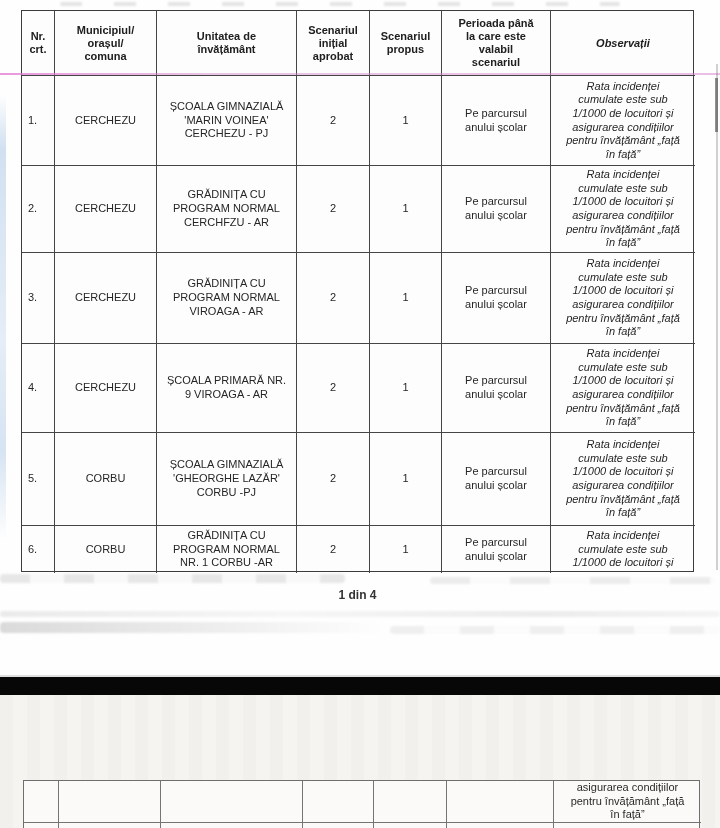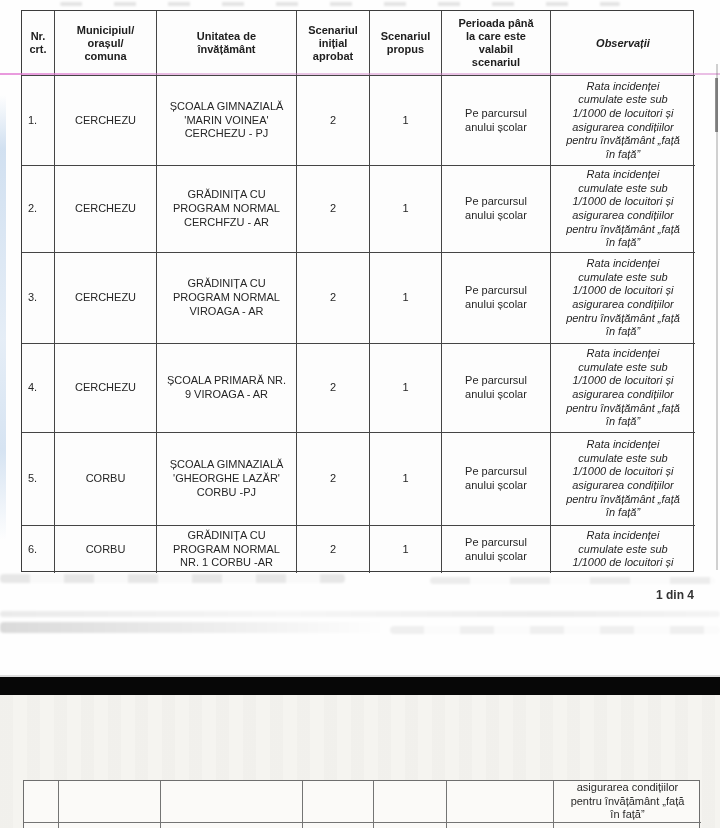--- a/index.html
+++ b/index.html
@@ -39,21 +39,21 @@
     padding: 1px 2px;
   }
   .tbl > div:nth-child(7n) { border-right: none; font-style: italic; }
   .tbl > div:nth-child(n+43) { border-bottom: none; }
   .tbl > .th { font-weight: bold; line-height: 13px; color: #202020; }
   .tbl > .c-nr { justify-content: flex-start; text-align: left; padding-left: 6px; }
   .tbl > .c-obs { line-height: 13.6px; padding: 1px 1px; }
 
   .page-num {
     position: absolute; left: 21px; top: 588px; width: 673px;
-    text-align: right; font-size: 12px; font-weight: bold; color: #333;
+    text-align: center; font-size: 12px; font-weight: bold; color: #333;
   }
 
   
   .pink-line {
     position: absolute; left: 0; top: 73px; width: 720px; height: 2px;
     background: linear-gradient(90deg, rgba(226,118,210,0.75), rgba(208,130,198,0.45) 30%, rgba(214,128,204,0.5));
   }
   .edge-blue {
     position: absolute; left: 0; top: 95px; width: 6px; height: 445px;
     background: linear-gradient(180deg, rgba(155,188,224,0) 0%, rgba(155,188,224,0.45) 12%, rgba(155,188,224,0.25) 55%, rgba(155,188,224,0.4) 80%, rgba(155,188,224,0) 100%);

